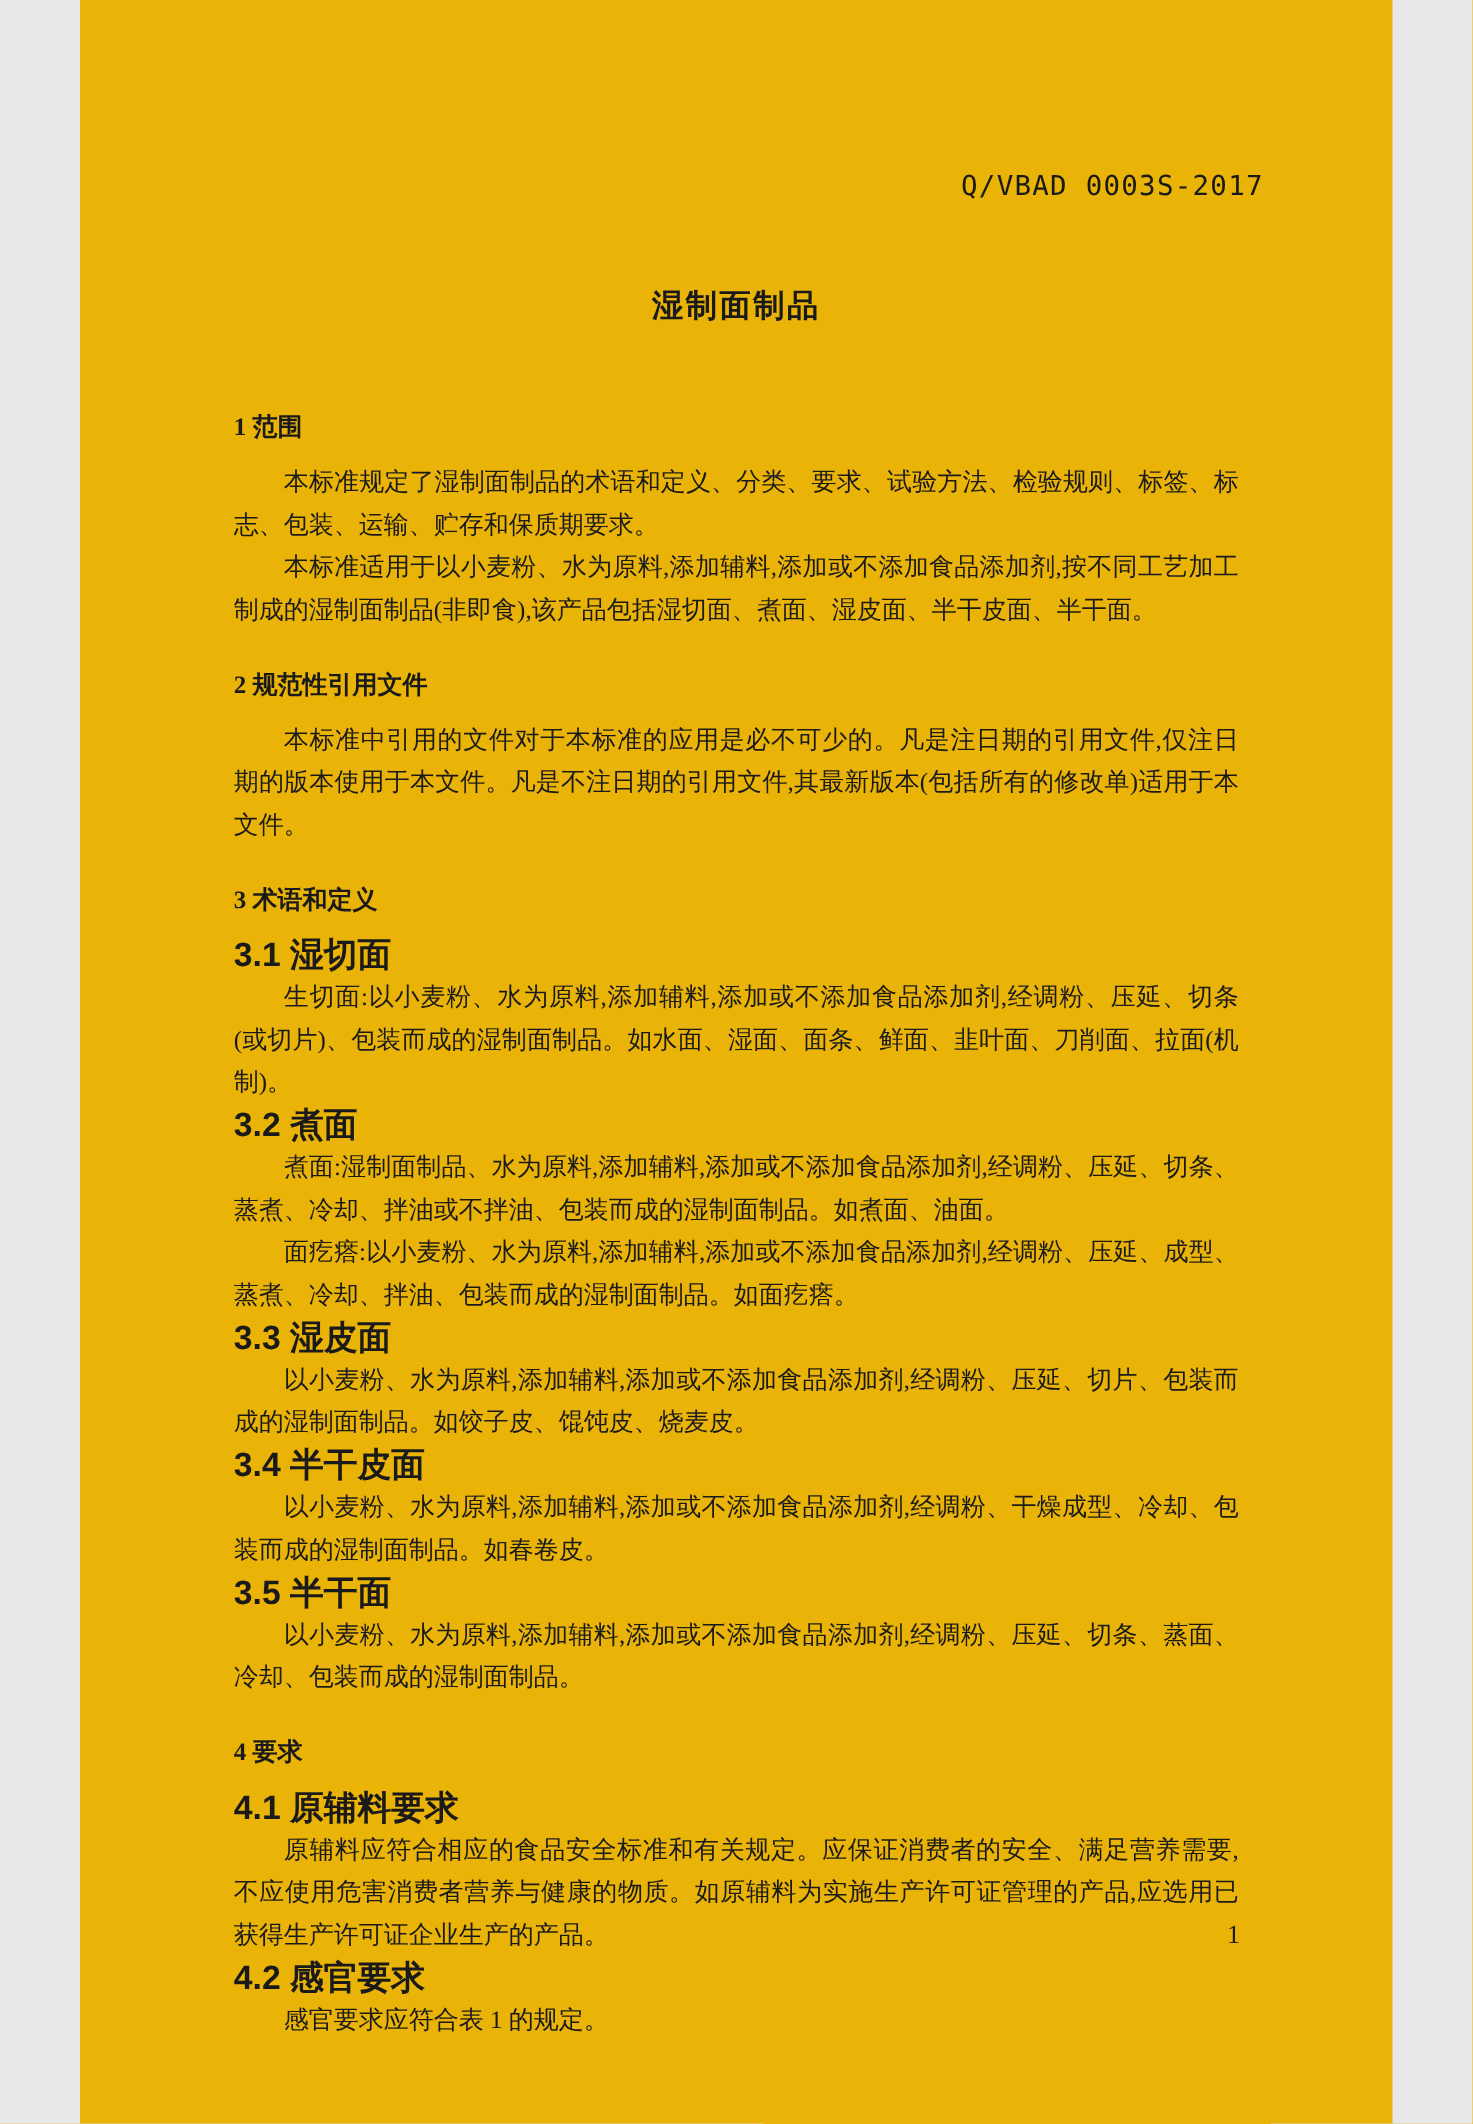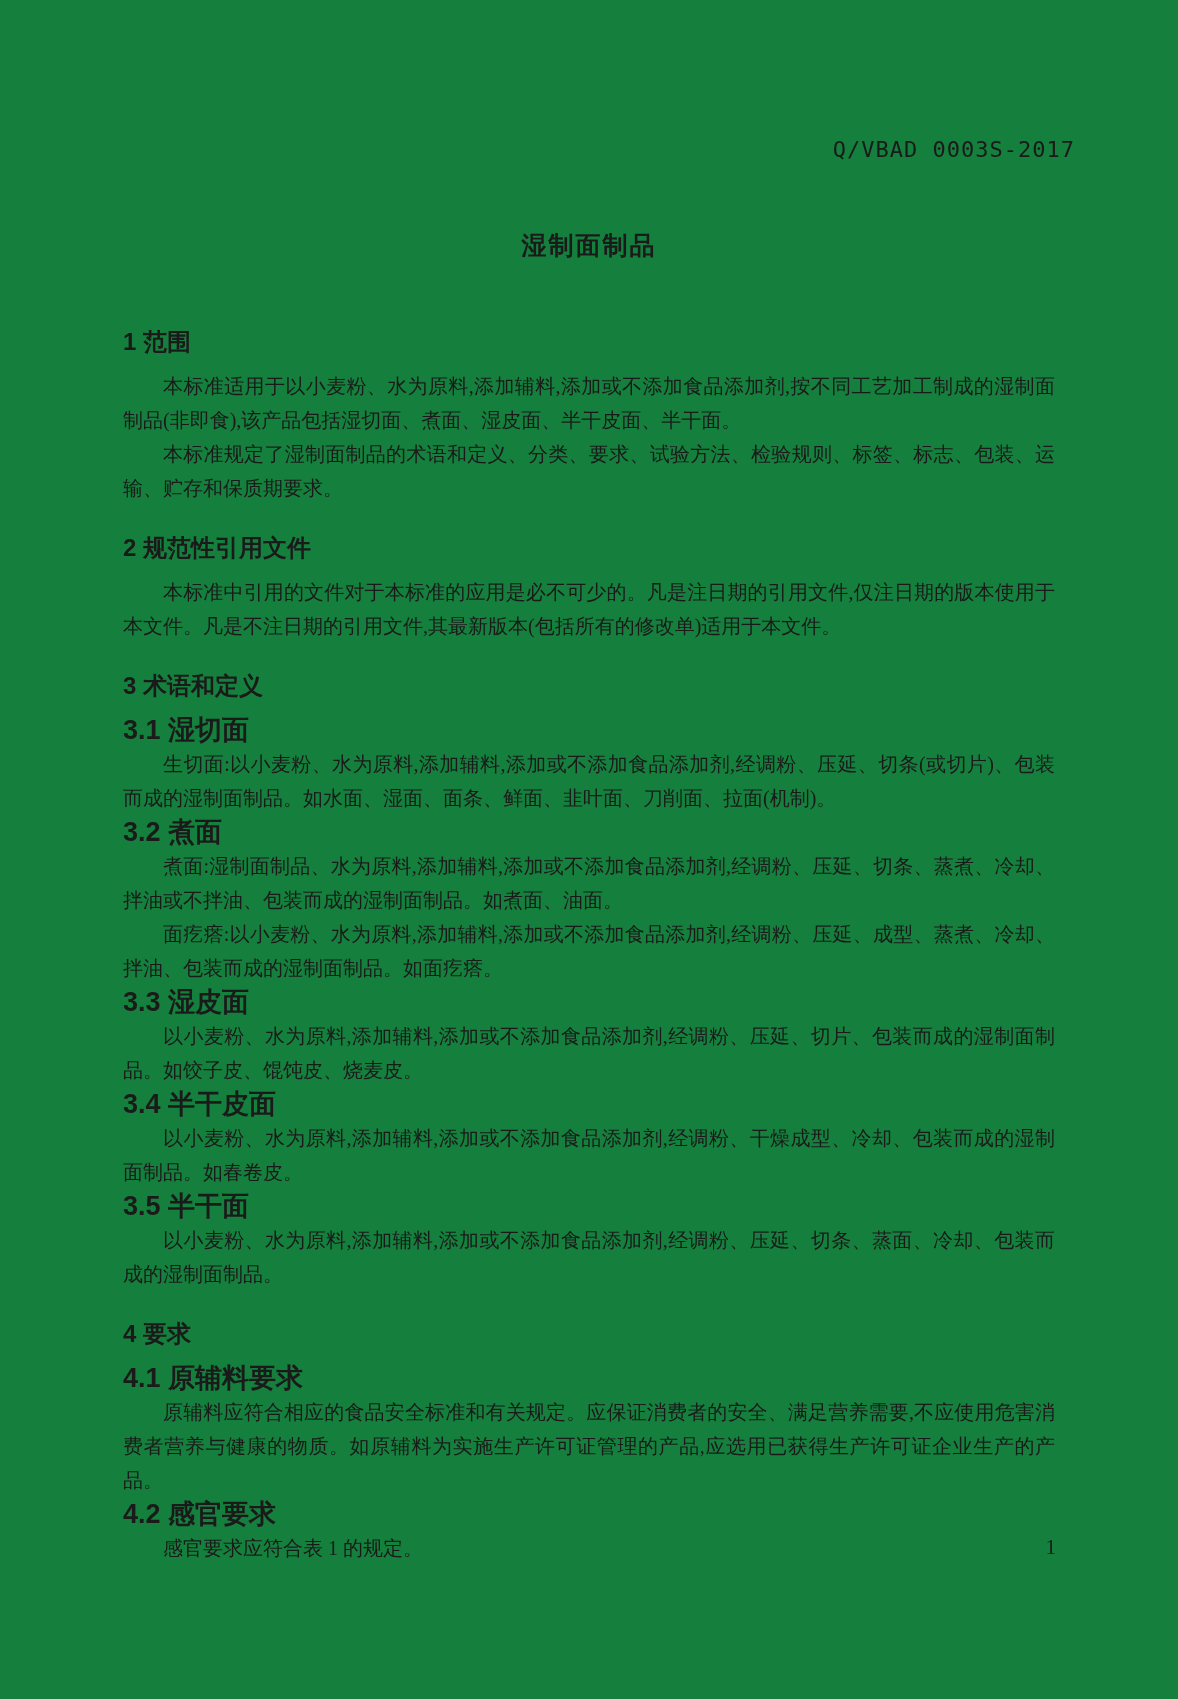--- a/index.html
+++ b/index.html
@@ -1,22 +1,22 @@
 <!DOCTYPE html>
 <html><head>
 <meta charset="utf-8">
 <style>
   html,body{margin:0;padding:0;}
   body{background:#e8e8e8;}
   .page{
     position:relative;
-    width:1178px;
+    width:1050px;
     height:1699px;
     margin:0 auto;
-    background:#15803d;
+    background:#eab308;
     overflow:hidden;
     color:#1a1a1a;
   }
   .content{
     padding:137px 123px 0 123px;
   }
   .std-code{
     text-align:right;
     font-family:"DejaVu Sans Mono","Liberation Mono",monospace;
     font-size:22px;
@@ -33,23 +33,23 @@
     font-size:25px;
     line-height:40px;
     letter-spacing:2px;
   }
   .doc-body{
     font-family:"Liberation Serif","DejaVu Serif",serif;
     font-size:20px;
     line-height:34px;
   }
   .doc-body h2{
-    font-family:Liberation Sans, sans-serif;
+    font-family:Liberation Serif, serif;
     font-weight:bold;
-    font-size:24px;
+    font-size:20px;
     line-height:34px;
     margin:26px 0 10px 0;
   }
   .doc-body .section:first-child h2{
     margin-top:0;
   }
   .doc-body h3{
     font-family:"Liberation Sans","DejaVu Sans",sans-serif;
     font-weight:bold;
     font-size:27px;
@@ -77,22 +77,22 @@
   <div class="content">
 
     <div class="std-code">Q/VBAD 0003S-2017</div>
 
     <h1 class="doc-title">湿制面制品</h1>
 
     <div class="doc-body">
 
       <div class="section">
         <h2>1 范围</h2>
+        <p>本标准规定了湿制面制品的术语和定义、分类、要求、试验方法、检验规则、标签、标志、包装、运输、贮存和保质期要求。</p>
         <p>本标准适用于以小麦粉、水为原料,添加辅料,添加或不添加食品添加剂,按不同工艺加工制成的湿制面制品(非即食),该产品包括湿切面、煮面、湿皮面、半干皮面、半干面。</p>
-        <p>本标准规定了湿制面制品的术语和定义、分类、要求、试验方法、检验规则、标签、标志、包装、运输、贮存和保质期要求。</p>
       </div>
 
       <div class="section">
         <h2>2 规范性引用文件</h2>
         <p>本标准中引用的文件对于本标准的应用是必不可少的。凡是注日期的引用文件,仅注日期的版本使用于本文件。凡是不注日期的引用文件,其最新版本(包括所有的修改单)适用于本文件。</p>
       </div>
 
       <div class="section">
         <h2>3 术语和定义</h2>
 

